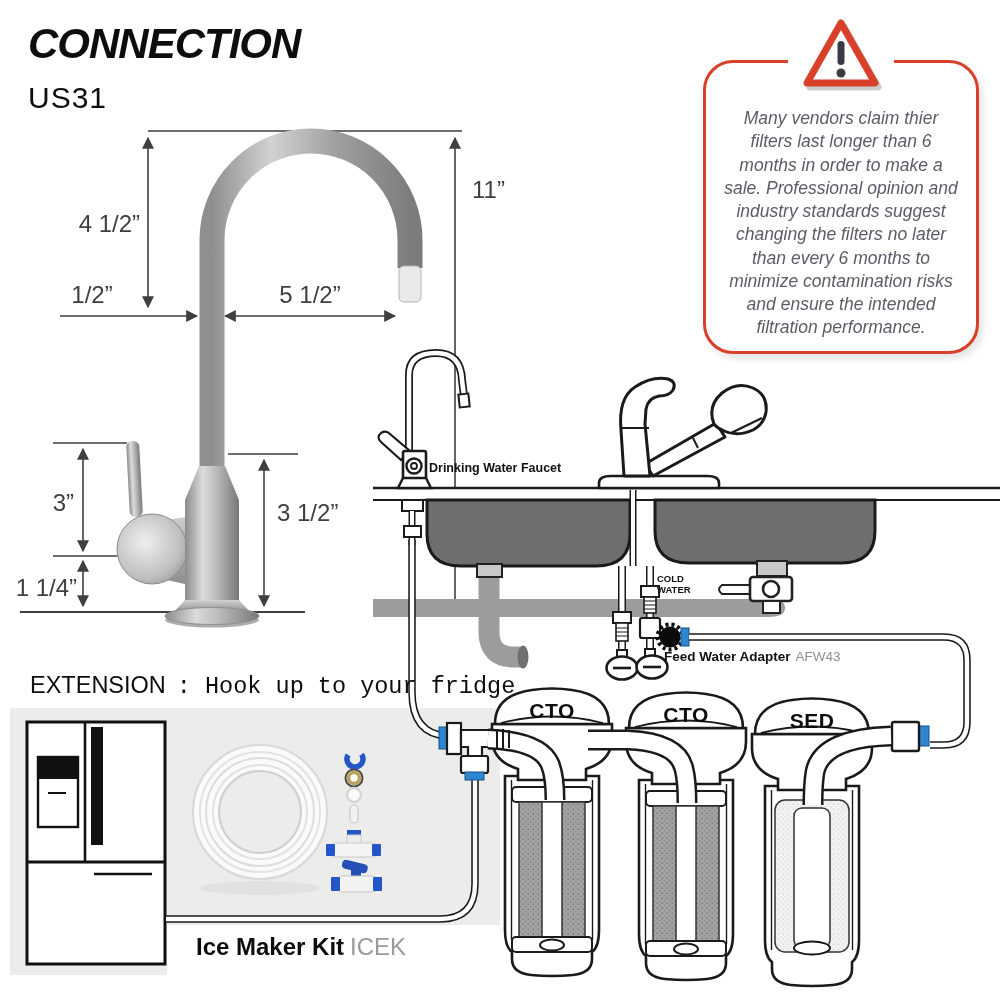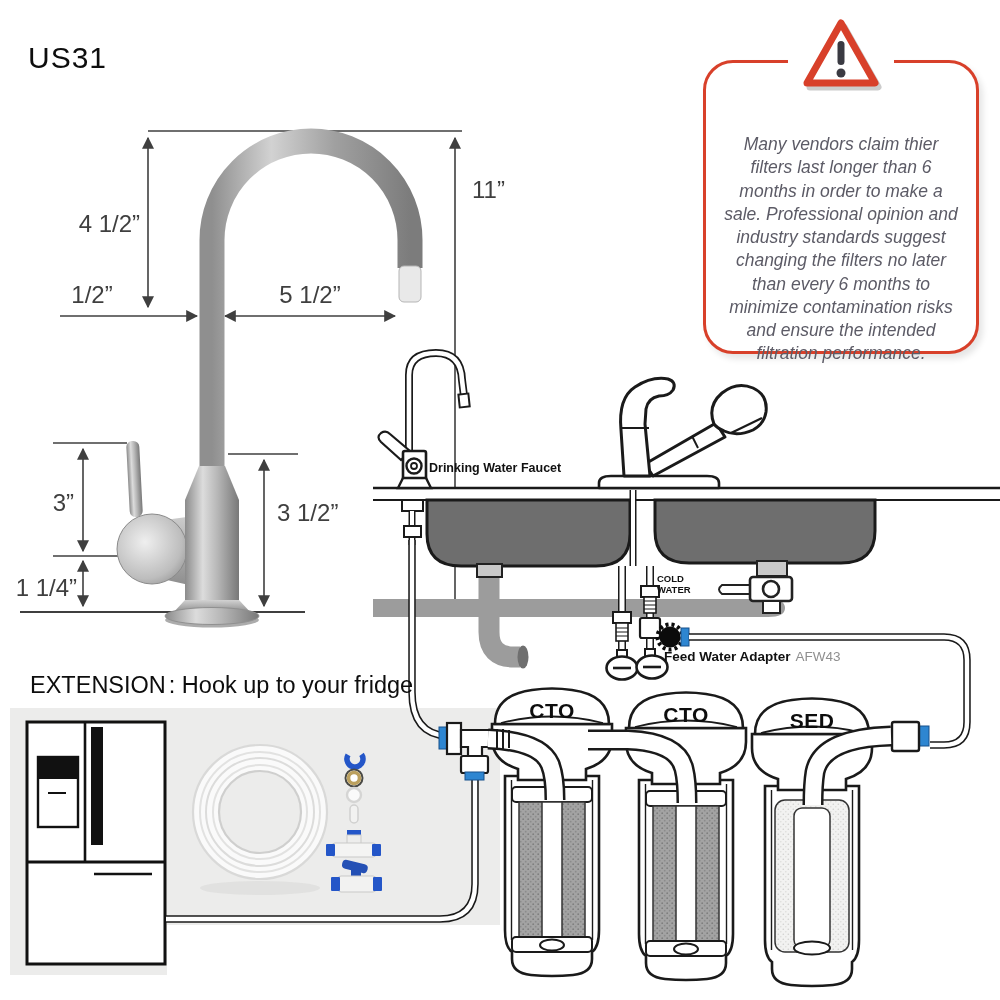--- a/index.html
+++ b/index.html
@@ -9,25 +9,25 @@
   
   .title{position:absolute;left:28px;top:24px;color:#0d0d0d;
          font-weight:bold;font-style:italic;font-size:42px;line-height:.95;letter-spacing:-1px;}
   .model{font-style:normal;font-weight:normal;font-size:30px;letter-spacing:1px;margin-top:20px;}
   
   .warnbox{position:absolute;left:703px;top:60px;width:270px;height:288px;background:#fff;
            border:3px solid #d8402a;border-radius:30px;box-shadow:4px 5px 6px rgba(0,0,0,.10);}
   .warngap{position:absolute;left:82px;top:-5px;width:106px;height:10px;background:#fff;}
   .warntri{position:absolute;left:50%;top:-48px;transform:translateX(-50%);}
   .warntext{position:absolute;left:0;top:44px;width:100%;box-sizing:border-box;padding:0 16px;
-            font-style:italic;font-size:17.5px;line-height:1.33;color:#5c5b66;text-align:center;margin-top:26px;}
+            font-style:italic;font-size:17.5px;line-height:1.33;color:#5c5b66;text-align:center;}
   
   .extheading{position:absolute;left:30px;top:672px;font-size:23.5px;color:#0d0d0d;white-space:nowrap;}
   .extheading .b{font-weight:normal;}
-  .extheading .r{margin-left:3px;}
+  .extheading .r{margin-left:11px;font-family:Liberation Mono, monospace;}
   
   .kitlabel{position:absolute;left:196px;top:933px;font-size:24px;color:#0d0d0d;white-space:nowrap;}
   .kitlabel .b{font-weight:bold;}
   .kitlabel .m{color:#9a9a9a;margin-left:6px;}
   
   text{font-family:"Liberation Sans",sans-serif;}
   .dim{font-size:24px;fill:#3f3f3f;}
   .flabel{font-size:21px;font-weight:bold;fill:#0d0d0d;letter-spacing:.5px;}
   .small-bold{font-size:12.5px;font-weight:bold;fill:#111;}
   .tiny-bold{font-size:9.5px;font-weight:bold;fill:#111;}
@@ -300,34 +300,38 @@
       <path d="M 891 736 Q 822 738 815 772 Q 813 784 813 805" fill="none" stroke="#fff" stroke-width="16"></path>
       <path d="M 497 729 V 749 M 503 729 V 749 M 509 730 V 748" stroke="#1a1a1a" stroke-width="2"></path>
     </g>
     <text class="flabel" x="552" y="718" text-anchor="middle">CTO</text>
     <text class="flabel" x="686" y="722" text-anchor="middle">CTO</text>
     <text class="flabel" x="812" y="728" text-anchor="middle">SED</text>
   </g>
 </svg>
 
 <div class="title">
+  <div>CONNECTION</div>
   <div class="model">US31</div>
 </div>
 
 <div class="warnbox">
   <div class="warngap"></div>
   <div class="warntri">
     <svg width="88" height="82" viewBox="0 0 88 82">
       <path d="M 47 12 L 81 72 L 13 72 Z" fill="none" stroke="#cccccc" stroke-width="7" stroke-linejoin="round"></path>
       <path d="M 44 8 L 78 68 L 10 68 Z" fill="#ffffff" stroke="#d8402a" stroke-width="7" stroke-linejoin="round"></path>
       <rect x="40.5" y="26" width="7" height="24" rx="3.5" fill="#3a3a42"></rect>
       <circle cx="44" cy="58" r="4.5" fill="#3a3a42"></circle>
     </svg>
   </div>
   <div class="warntext">Many vendors claim thier filters last longer than 6 months in order to make a sale. Professional opinion and industry standards suggest changing the filters no later than every 6 months to minimize contamination risks and ensure the intended filtration performance.</div>
 </div>
 
 <div class="extheading">
   <span class="b">EXTENSION</span><span class="r">: Hook up to your fridge</span>
 </div>
 
+<div class="kitlabel">
+  <span class="b">Ice Maker Kit</span><span class="m">ICEK</span>
+</div>
 
 </div>
 
 </body></html>

